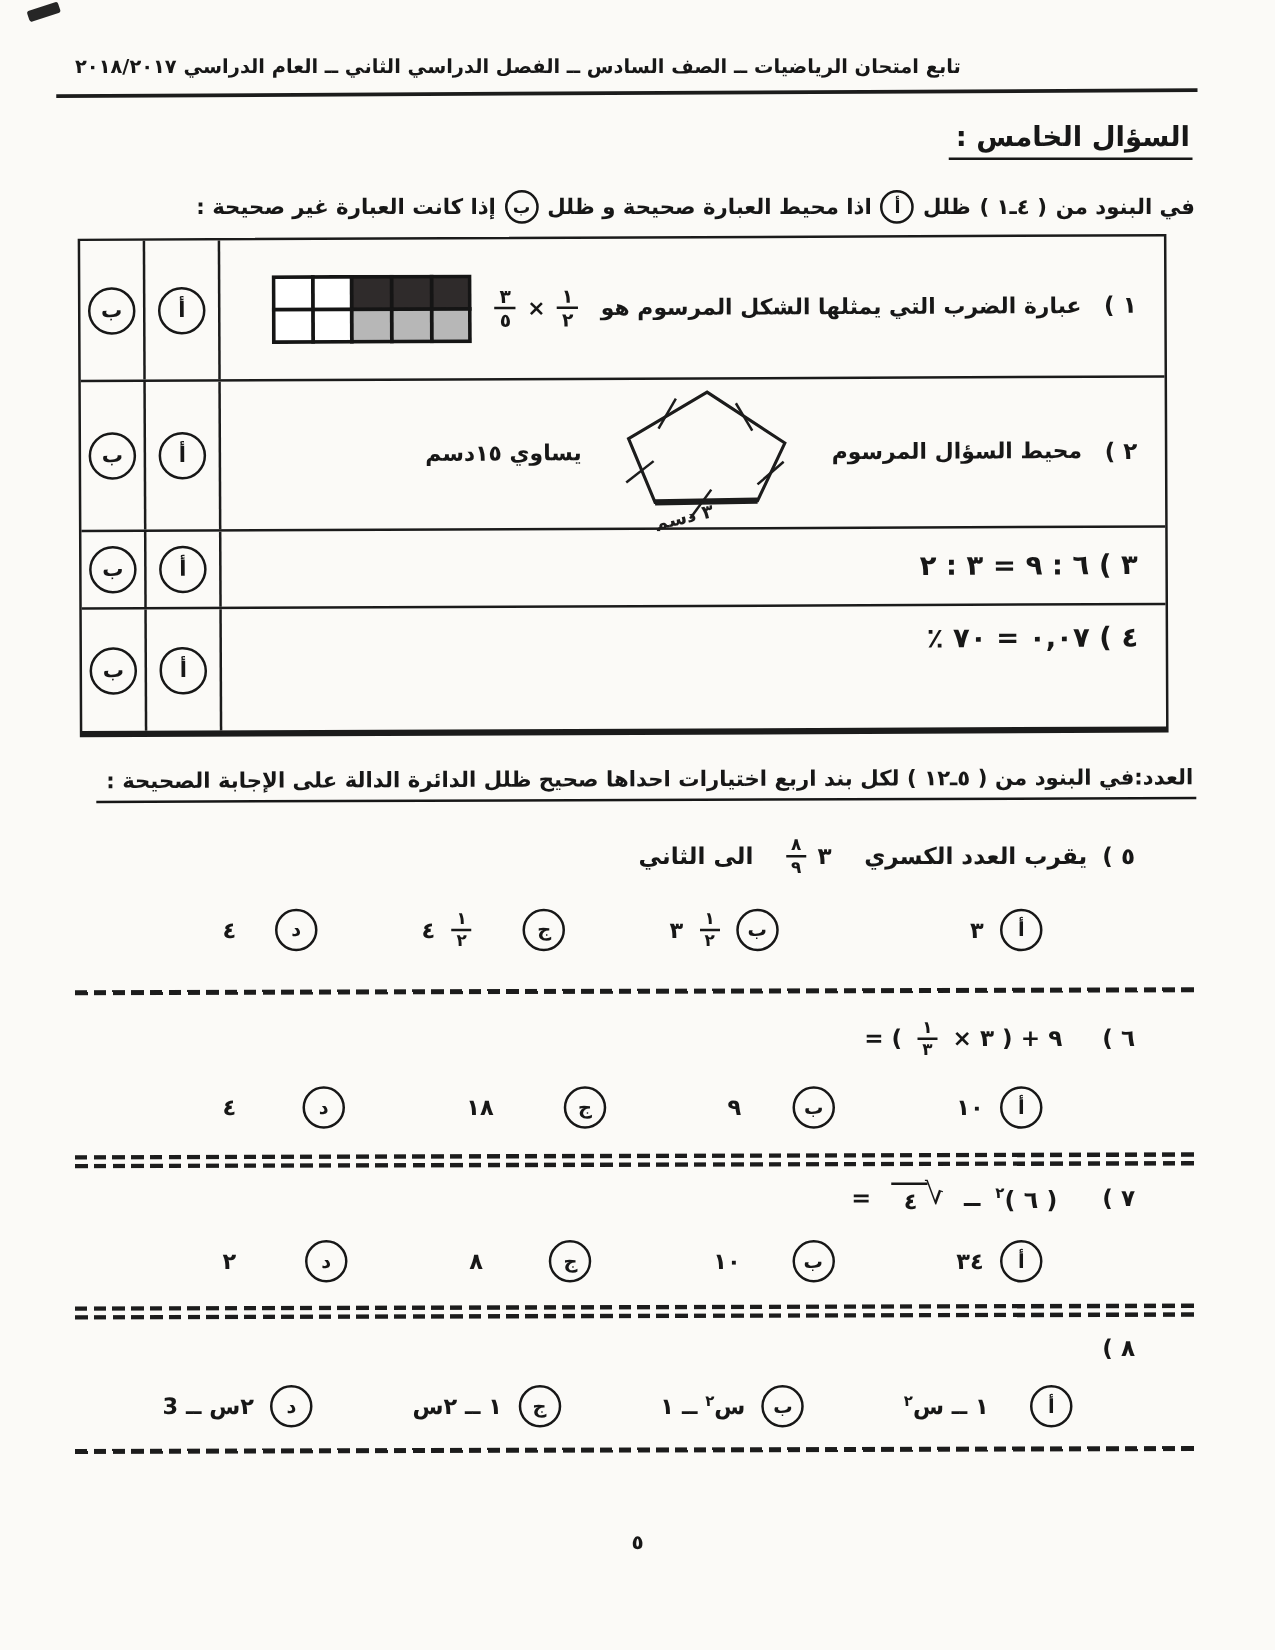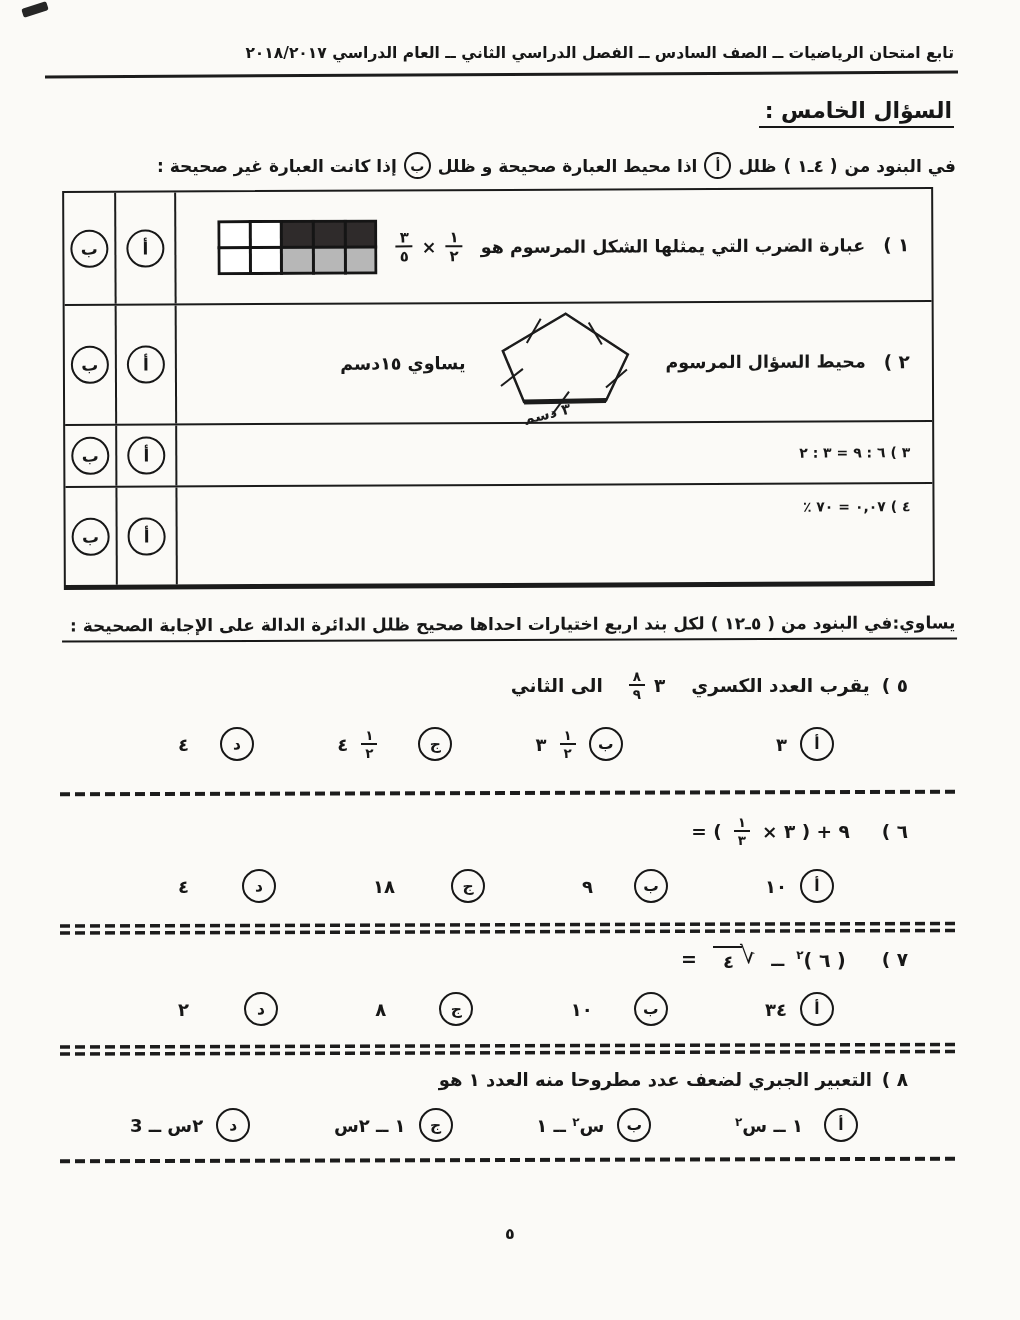--- a/index.html
+++ b/index.html
@@ -12,21 +12,21 @@
     font-weight:bold;
     direction:rtl;
     overflow:hidden;
   }
   .vis { direction:ltr; unicode-bidi:bidi-override; display:inline-block; white-space:pre; }
   .ltrflex { direction:ltr; display:flex; align-items:center; }
 
   .artifact { position:absolute; left:22px; top:5px; width:26px; height:9px;
     background:#262626; transform:rotate(-18deg); border-radius:2px; }
 
-  .header { margin:44px 66px 0 60px; text-align:right; font-size:15.5px; letter-spacing:.2px; }
+  .header { margin:44px 66px 0 60px; text-align:left; font-size:15.5px; letter-spacing:.2px; }
   .hrule { margin:11px 62px 0 45px; height:3px; background:#1c1c1c; transform:rotate(-0.3deg); }
 
   .title { margin:22px 66px 0 0; width:fit-content; font-size:22px;
     border-bottom:2.5px solid #171717; padding:0 2px 3px 6px; }
 
   .instr1 { margin:24px 64px 0 40px; display:flex; align-items:center; gap:7px;
     font-size:17px; flex-wrap:nowrap; }
   .circ-sm { width:27px; height:27px; border:2px solid #171717; border-radius:50%;
     display:inline-flex; align-items:center; justify-content:center; font-size:14px; flex:0 0 auto; }
 
@@ -36,21 +36,21 @@
   .tf-row { display:flex; align-items:center; border-bottom:2px solid #1b1b1b; }
   .tf-row:last-child { border-bottom:none; }
   .cell-st { flex:1 1 auto; border-left:2px solid #1b1b1b; align-self:stretch;
     display:flex; align-items:center; padding:4px 22px 4px 10px; gap:18px; font-size:17.5px; }
   .cell-a { width:60px; align-self:stretch; border-left:2px solid #1b1b1b;
     display:flex; align-items:center; justify-content:center; }
   .cell-b { width:50px; align-self:stretch; display:flex; align-items:center; justify-content:center; }
   .circ-tf { width:38px; height:38px; border:2.5px solid #171717; border-radius:50%;
     display:flex; align-items:center; justify-content:center; font-size:17px; }
   .row1 { height:113px; } .row2 { height:120px; } .row3 { height:62px; } .row4 { height:97px; }
-  .eqline { font-size:14px; letter-spacing:1px; }
+  .eqline { font-size:22px; letter-spacing:1px; }
 
   .frac { display:inline-flex; flex-direction:column; align-items:center; line-height:1.08; }
   .frac .ft { padding:0 4px; }
   .frac .fb { border-top:2px solid #171717; padding:1px 4px 0; }
   .f15 { font-size:15px; } .f13 { font-size:13.5px; }
 
   .mixed { display:flex; align-items:center; gap:9px; }
 
   .sect2 { margin:26px 63px 0 0; width:fit-content; display:flex; align-items:center; gap:6px;
     font-size:17px; border-bottom:2px solid #171717; padding:0 2px 5px 8px; transform:rotate(-0.2deg); }
@@ -212,21 +212,21 @@
     </div>
     <div class="cell-b">
       <span class="circ-tf">
           <span>ب</span>
         </span>
     </div>
   </div>
 </div>
 
 <div class="sect2">
-  <span>يساوي:في البنود من</span>
+  <span>العدد:في البنود من</span>
   <span class="vis">( ١٢ـ٥ )</span>
   <span>لكل بند اربع اختيارات احداها صحيح ظلل الدائرة الدالة على الإجابة الصحيحة :</span>
 </div>
 
 <div class="qline">
   <span class="vis qnum">( ٥</span>
   <span>يقرب العدد الكسري</span>
   <span class="mixed" style="margin:0 14px">
     <span>٣</span>
     <span class="frac f13">
@@ -348,29 +348,28 @@
         <span>د</span>
       </span>
     <span style="margin-right:42px">٢</span>
   </div>
 </div>
 
 <div class="dsep double" style="margin-top:18px"></div>
 
 <div class="qline q8line" style="font-size:18px; gap:10px">
   <span class="vis qnum">( ٨</span>
-  <span>التعبير الجبري لضعف عدد مطروحا منه العدد ١  هو</span>
 </div>
 
 <div class="opts opts8">
   <div class="opt">
     <span class="circ-op">
         <span>أ</span>
       </span>
-    <span style="margin-right:8px"><span>١ ــ س</span><sup class="alg">٢</sup><span></span></span>
+    <span style="margin-right:20px"><span>١ ــ س</span><sup class="alg">٢</sup><span></span></span>
   </div>
   <div class="opt">
     <span class="circ-op">
         <span>ب</span>
       </span>
     <span><span>س</span><sup class="alg">٢</sup><span> ــ ١</span></span>
   </div>
   <div class="opt">
     <span class="circ-op">
         <span>ج</span>

